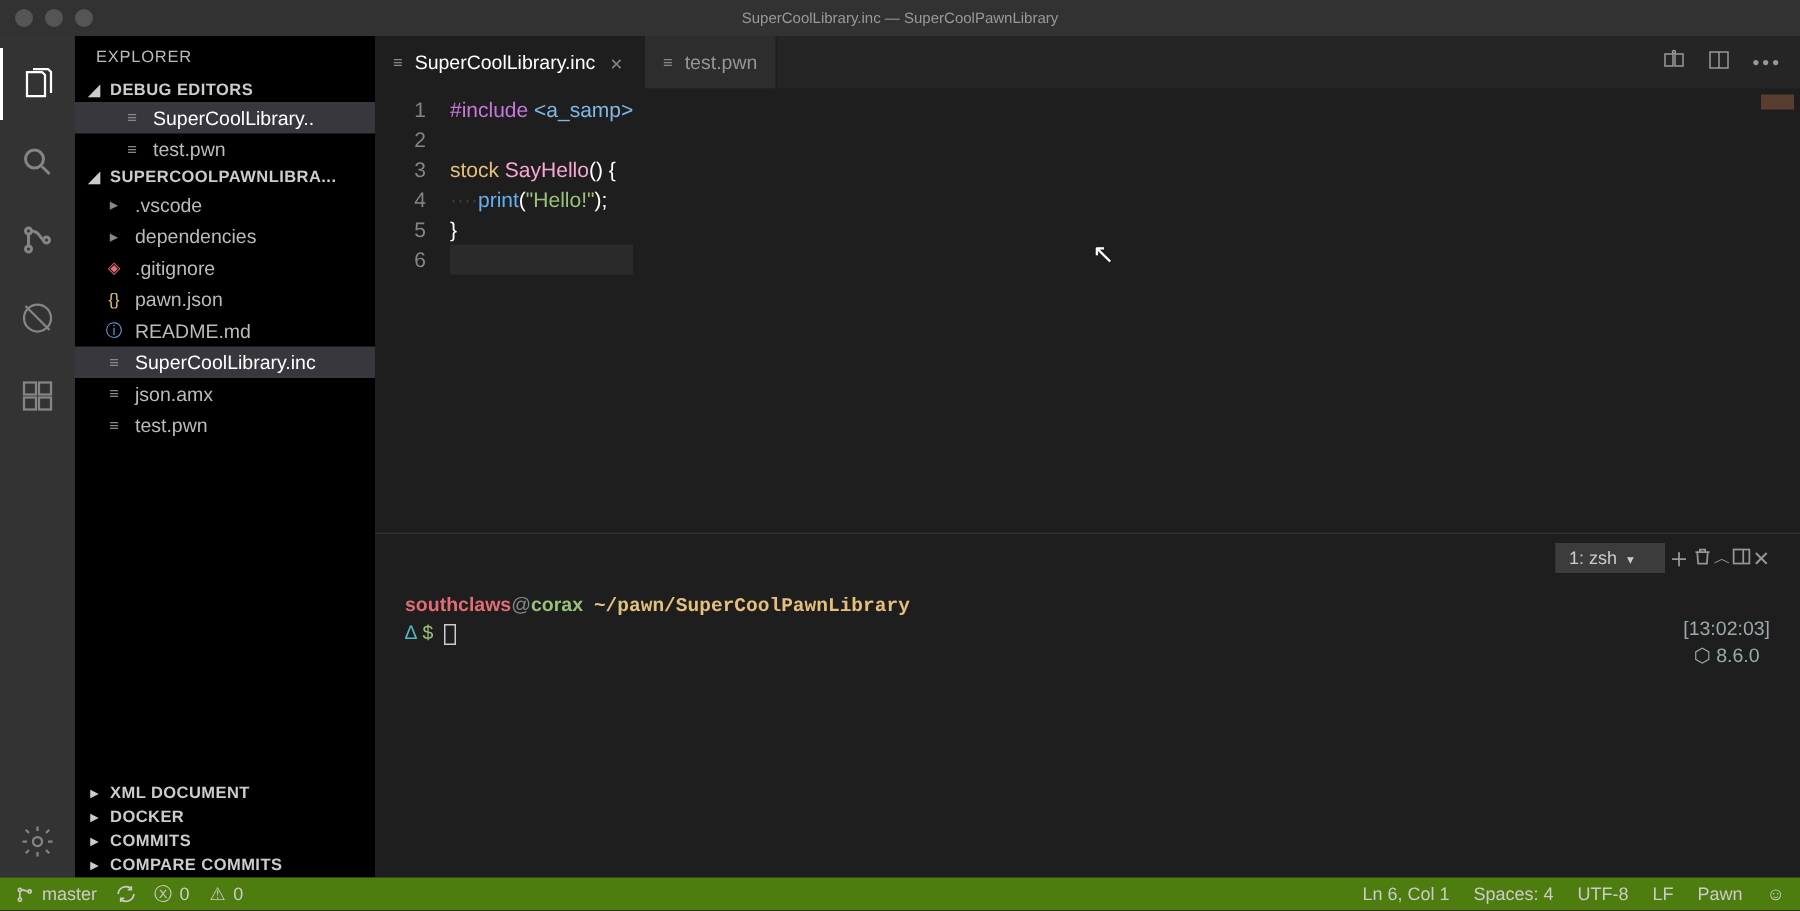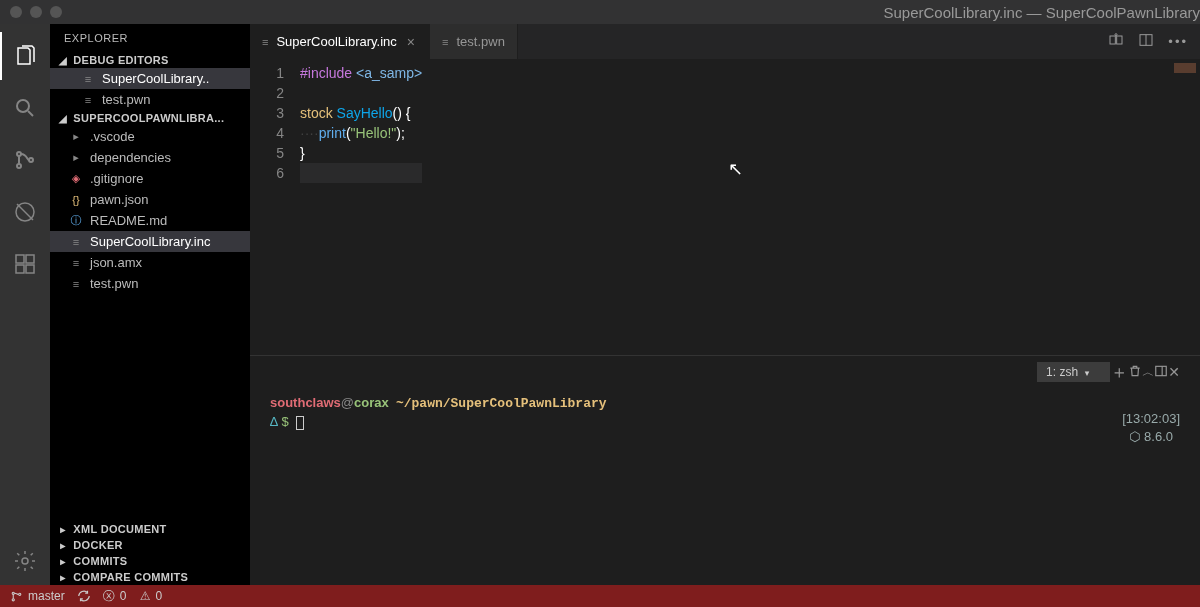--- a/index.html
+++ b/index.html
@@ -1,21 +1,21 @@
 <!DOCTYPE html>
 <html><head>
 <meta charset="utf-8">
 <style>
   * { margin:0; padding:0; box-sizing:border-box; font-family:-apple-system,BlinkMacSystemFont,"Segoe UI",sans-serif; }
   body { background:#1e1e1e; color:#ccc; width:1200px; height:607px; overflow:hidden; display:flex; flex-direction:column; font-size:13px; }
 
   .titlebar { height:24px; background:#323233; display:flex; align-items:center; padding:0 10px; position:relative; }
   .traffic { display:flex; gap:8px; }
   .traffic .dot { width:12px; height:12px; border-radius:50%; background:#555; }
-  .title { position:absolute; left:0; right:0; text-align:right; color:#999; font-size:15px; pointer-events:none; }
+  .title { position:absolute; left:0; right:0; text-align:center; color:#999; font-size:10px; pointer-events:none; }
 
   .main { flex:1; display:flex; min-height:0; }
 
   .activity { width:50px; background:#333333; display:flex; flex-direction:column; align-items:center; padding-top:8px; gap:4px; }
   .activity .ab { width:50px; height:48px; display:flex; align-items:center; justify-content:center; color:#858585; cursor:pointer; }
   .activity .ab.active { color:#fff; border-left:2px solid #fff; }
   .activity .ab svg { width:24px; height:24px; }
   .activity .spacer { flex:1; }
 
   .sidebar { width:200px; background:#000000; display:flex; flex-direction:column; color:#bbb; font-size:13px; }
@@ -38,21 +38,21 @@
 
   .code-area { flex:1; display:flex; font-family:Menlo,Consolas,monospace; font-size:14px; line-height:20px; position:relative; background:#1e1e1e; overflow:hidden; }
   .gutter { width:50px; text-align:right; padding:4px 16px 4px 4px; color:#858585; user-select:none; }
   .gutter div { height:20px; }
   .code { padding:4px 0; white-space:pre; }
   .code .ln { height:20px; }
   .code .ln.current { background:#2a2a2b; }
   .tok-include { color:#7fb7e6; }
   .tok-include2 { color:#c678dd; }
   .tok-ident { color:#e5c07b; }
-  .tok-fn { color:#0ea5e9; }
+  .tok-fn { color:#f9a8d4; }
   .tok-punc { color:#fff; }
   .tok-call { color:#61afef; }
   .tok-str { color:#98c379; }
   .ws-dot { color:#404040; }
   .cursor-img { position:absolute; left:478px; top:100px; pointer-events:none; font-size:18px; color:#fff; }
   .minimap { position:absolute; right:0; top:0; width:80px; height:100%; }
   .minimap .blob { position:absolute; right:4px; top:4px; width:22px; height:10px; background:rgba(200,120,80,.35); }
 
   .panel { height:230px; border-top:1px solid #333; display:flex; flex-direction:column; background:#1e1e1e; }
   .panel-tabs { display:flex; align-items:center; height:32px; padding:0 20px; gap:28px; color:#969696; font-size:12px; }
@@ -63,21 +63,21 @@
   .term-body { flex:1; padding:6px 20px; font-family:Menlo,Consolas,monospace; font-size:13px; color:#ddd; position:relative; line-height:18px; }
   .term-right { position:absolute; right:20px; top:22px; text-align:center; color:#9aa; font-size:13px; font-family:Menlo,Consolas,monospace;}
   .term-user { color:#e06c75; font-weight:700; }
   .term-at { color:#888; }
   .term-host { color:#98c379; font-weight:700; }
   .term-path { color:#e5c07b; font-weight:700;font-family:Liberation Mono, monospace; }
   .term-delta { color:#56b6c2; }
   .term-dollar { color:#98c379; }
   .term-cursor { display:inline-block; width:8px; height:14px; border:1px solid #ccc; margin-left:4px; vertical-align:middle; }
 
-  .statusbar { height:22px; background:#7f1d1d; display:flex; align-items:center; padding:0 10px; font-size:12px; color:#ccc; gap:12px; }
+  .statusbar { height:22px; background:#4d7c0f; display:flex; align-items:center; padding:0 10px; font-size:12px; color:#ccc; gap:12px; }
   .statusbar .seg { display:flex; align-items:center; gap:5px; cursor:pointer; }
   .statusbar .right { margin-left:auto; display:flex; gap:16px; align-items:center; }
 </style>
 </head>
 <body>
 
 <div class="titlebar">
   <div class="traffic">
     <div class="dot"></div>
     <div class="dot"></div>
@@ -277,13 +277,21 @@
   <div class="seg">
       <svg width="14" height="14" viewBox="0 0 24 24" fill="none" stroke="currentColor" stroke-width="2">
         <path d="M3 12a9 9 0 0 1 15-6M21 12a9 9 0 0 1-15 6"></path>
         <path d="M18 3v4h-4M6 21v-4h4"></path>
       </svg>
     </div>
   <div class="seg">
     <span>ⓧ</span><span>0</span>
     &nbsp;<span>⚠</span><span>0</span>
   </div>
+  <div class="right">
+    <div class="seg">Ln 6, Col 1</div>
+    <div class="seg">Spaces: 4</div>
+    <div class="seg">UTF-8</div>
+    <div class="seg">LF</div>
+    <div class="seg">Pawn</div>
+    <div class="seg">☺</div>
+  </div>
 </div>
 
 </body></html>

